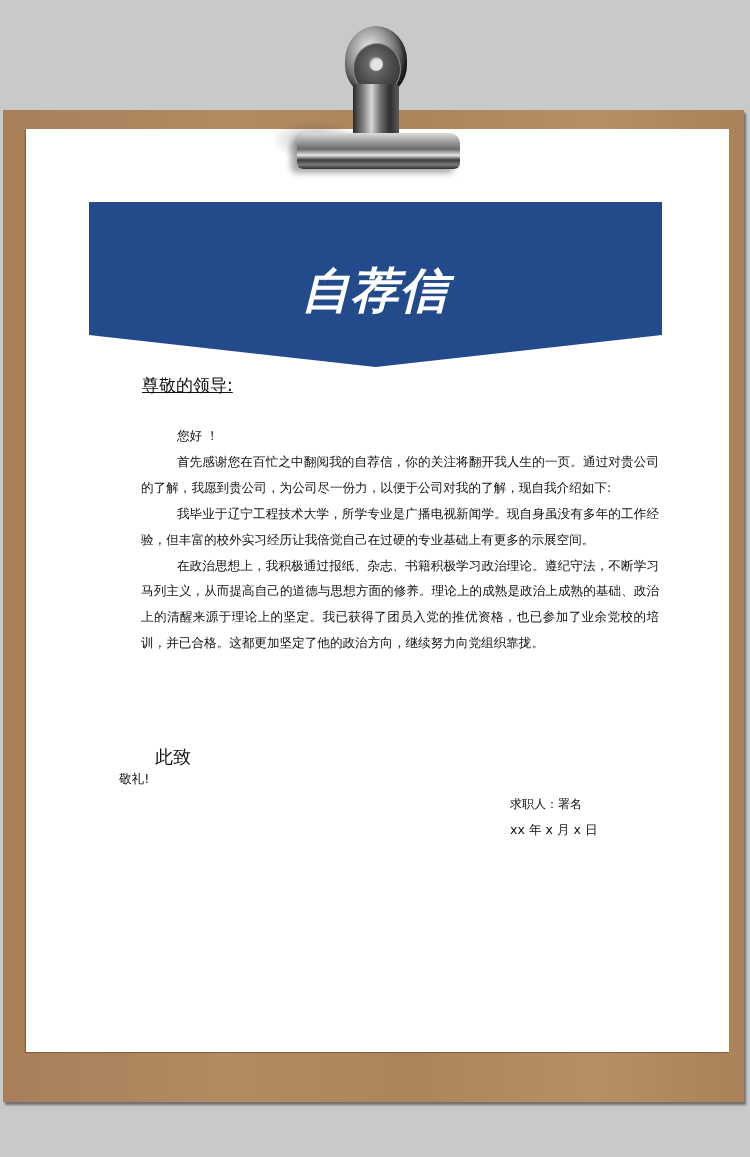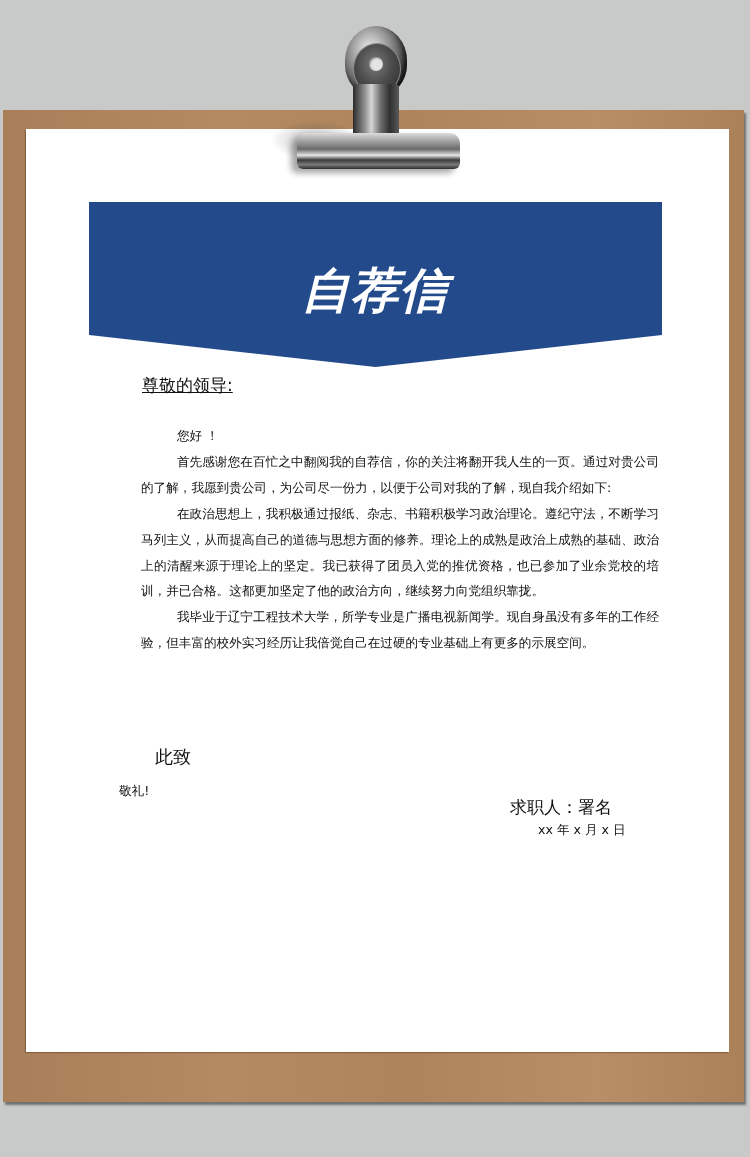--- a/index.html
+++ b/index.html
@@ -90,32 +90,31 @@
       top: 745px;
       font-size: 18px;
       color: #111111;
     }
     .closing-2 {
       position: absolute;
       left: 119px;
       top: 771px;
       font-size: 12.6px;
       color: #111111;
-      margin-top: 12px;
     }
     .sign-name {
       position: absolute;
       left: 510px;
       top: 796px;
-      font-size: 17px;
+      font-size: 12px;
       color: #111111;
     }
     .sign-date {
       position: absolute;
-      left: 538px;
+      left: 510px;
       top: 822px;
       font-size: 12.6px;
       color: #111111;
     }
 
     
     .clip-shadow {
       position: absolute;
       left: 270px;
       top: 120px;
@@ -187,20 +186,20 @@
 <div class="clip-base"></div>
 
 <div class="banner"></div>
 <div class="banner-title">自荐信</div>
 
 <div class="salutation">尊敬的领导:</div>
 
 <div class="body-text">
   <p class="greet">您好 ！</p>
   <p>首先感谢您在百忙之中翻阅我的自荐信，你的关注将翻开我人生的一页。通过对贵公司的了解，我愿到贵公司，为公司尽一份力，以便于公司对我的了解，现自我介绍如下:</p>
+  <p>我毕业于辽宁工程技术大学，所学专业是广播电视新闻学。现自身虽没有多年的工作经验，但丰富的校外实习经历让我倍觉自己在过硬的专业基础上有更多的示展空间。</p>
   <p>在政治思想上，我积极通过报纸、杂志、书籍积极学习政治理论。遵纪守法，不断学习马列主义，从而提高自己的道德与思想方面的修养。理论上的成熟是政治上成熟的基础、政治上的清醒来源于理论上的坚定。我已获得了团员入党的推优资格，也已参加了业余党校的培训，并已合格。这都更加坚定了他的政治方向，继续努力向党组织靠拢。</p>
-  <p>我毕业于辽宁工程技术大学，所学专业是广播电视新闻学。现自身虽没有多年的工作经验，但丰富的校外实习经历让我倍觉自己在过硬的专业基础上有更多的示展空间。</p>
 </div>
 
 <div class="closing-1">此致</div>
 <div class="closing-2">敬礼!</div>
 <div class="sign-name">求职人：署名</div>
 <div class="sign-date">xx 年 x 月 x 日</div>
 
 </body></html>

